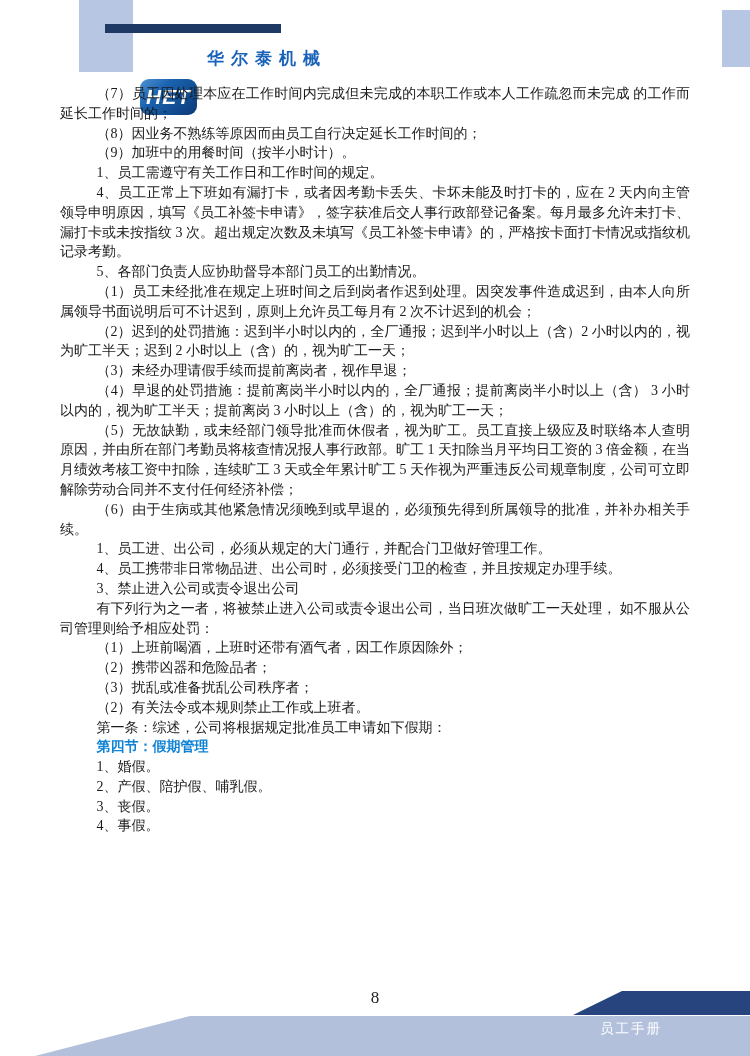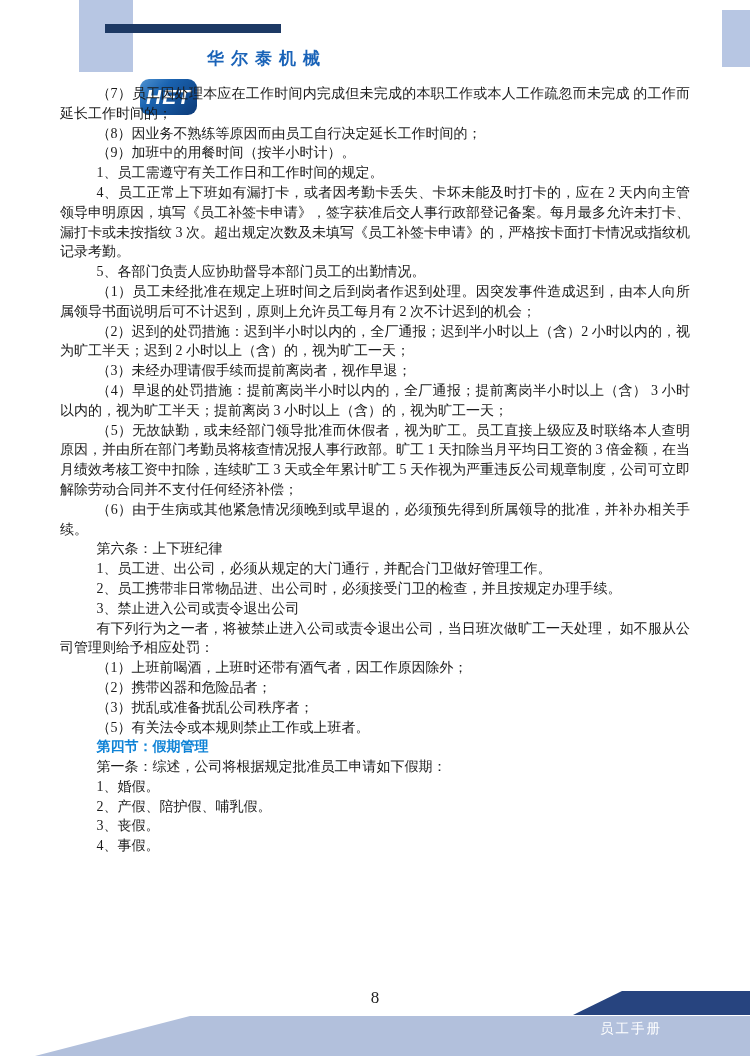--- a/index.html
+++ b/index.html
@@ -98,31 +98,30 @@
     <p class="para">（9）加班中的用餐时间（按半小时计）。</p>
     <p class="para">1、员工需遵守有关工作日和工作时间的规定。</p>
     <p class="para">4、员工正常上下班如有漏打卡，或者因考勤卡丢失、卡坏未能及时打卡的，应在 2 天内向主管领导申明原因，填写《员工补签卡申请》，签字获准后交人事行政部登记备案。每月最多允许未打卡、漏打卡或未按指纹 3 次。超出规定次数及未填写《员工补签卡申请》的，严格按卡面打卡情况或指纹机记录考勤。</p>
     <p class="para">5、各部门负责人应协助督导本部门员工的出勤情况。</p>
     <p class="para">（1）员工未经批准在规定上班时间之后到岗者作迟到处理。因突发事件造成迟到，由本人向所属领导书面说明后可不计迟到，原则上允许员工每月有 2 次不计迟到的机会；</p>
     <p class="para">（2）迟到的处罚措施：迟到半小时以内的，全厂通报；迟到半小时以上（含）2 小时以内的，视为旷工半天；迟到 2 小时以上（含）的，视为旷工一天；</p>
     <p class="para">（3）未经办理请假手续而提前离岗者，视作早退；</p>
     <p class="para">（4）早退的处罚措施：提前离岗半小时以内的，全厂通报；提前离岗半小时以上（含） 3 小时以内的，视为旷工半天；提前离岗 3 小时以上（含）的，视为旷工一天；</p>
     <p class="para">（5）无故缺勤，或未经部门领导批准而休假者，视为旷工。员工直接上级应及时联络本人查明原因，并由所在部门考勤员将核查情况报人事行政部。旷工 1 天扣除当月平均日工资的 3 倍金额，在当月绩效考核工资中扣除，连续旷工 3 天或全年累计旷工 5 天作视为严重违反公司规章制度，公司可立即解除劳动合同并不支付任何经济补偿；</p>
     <p class="para">（6）由于生病或其他紧急情况须晚到或早退的，必须预先得到所属领导的批准，并补办相关手续。</p>
-    <p class="para">第六条：上下班纪律</p>
     <p class="para">1、员工进、出公司，必须从规定的大门通行，并配合门卫做好管理工作。</p>
-    <p class="para">2、员工携带非日常物品进、出公司时，必须接受门卫的检查，并且按规定办理手续。</p>
+    <p class="para">4、员工携带非日常物品进、出公司时，必须接受门卫的检查，并且按规定办理手续。</p>
     <p class="para">3、禁止进入公司或责令退出公司</p>
     <p class="para">有下列行为之一者，将被禁止进入公司或责令退出公司，当日班次做旷工一天处理， 如不服从公司管理则给予相应处罚：</p>
     <p class="para">（1）上班前喝酒，上班时还带有酒气者，因工作原因除外；</p>
     <p class="para">（2）携带凶器和危险品者；</p>
     <p class="para">（3）扰乱或准备扰乱公司秩序者；</p>
-    <p class="para">（5）有关法令或本规则禁止工作或上班者。</p>
+    <p class="para">（2）有关法令或本规则禁止工作或上班者。</p>
+    <p class="para">第一条：综述，公司将根据规定批准员工申请如下假期：</p>
     <p class="para blue-heading">第四节：假期管理</p>
-    <p class="para">第一条：综述，公司将根据规定批准员工申请如下假期：</p>
     <p class="para">1、婚假。</p>
     <p class="para">2、产假、陪护假、哺乳假。</p>
     <p class="para">3、丧假。</p>
     <p class="para">4、事假。</p>
   </div>
 
 <div class="page-number">8</div>
 <div class="footer-navy"></div>
 <div class="footer-band"></div>
 <div class="handbook-label">员工手册</div>

